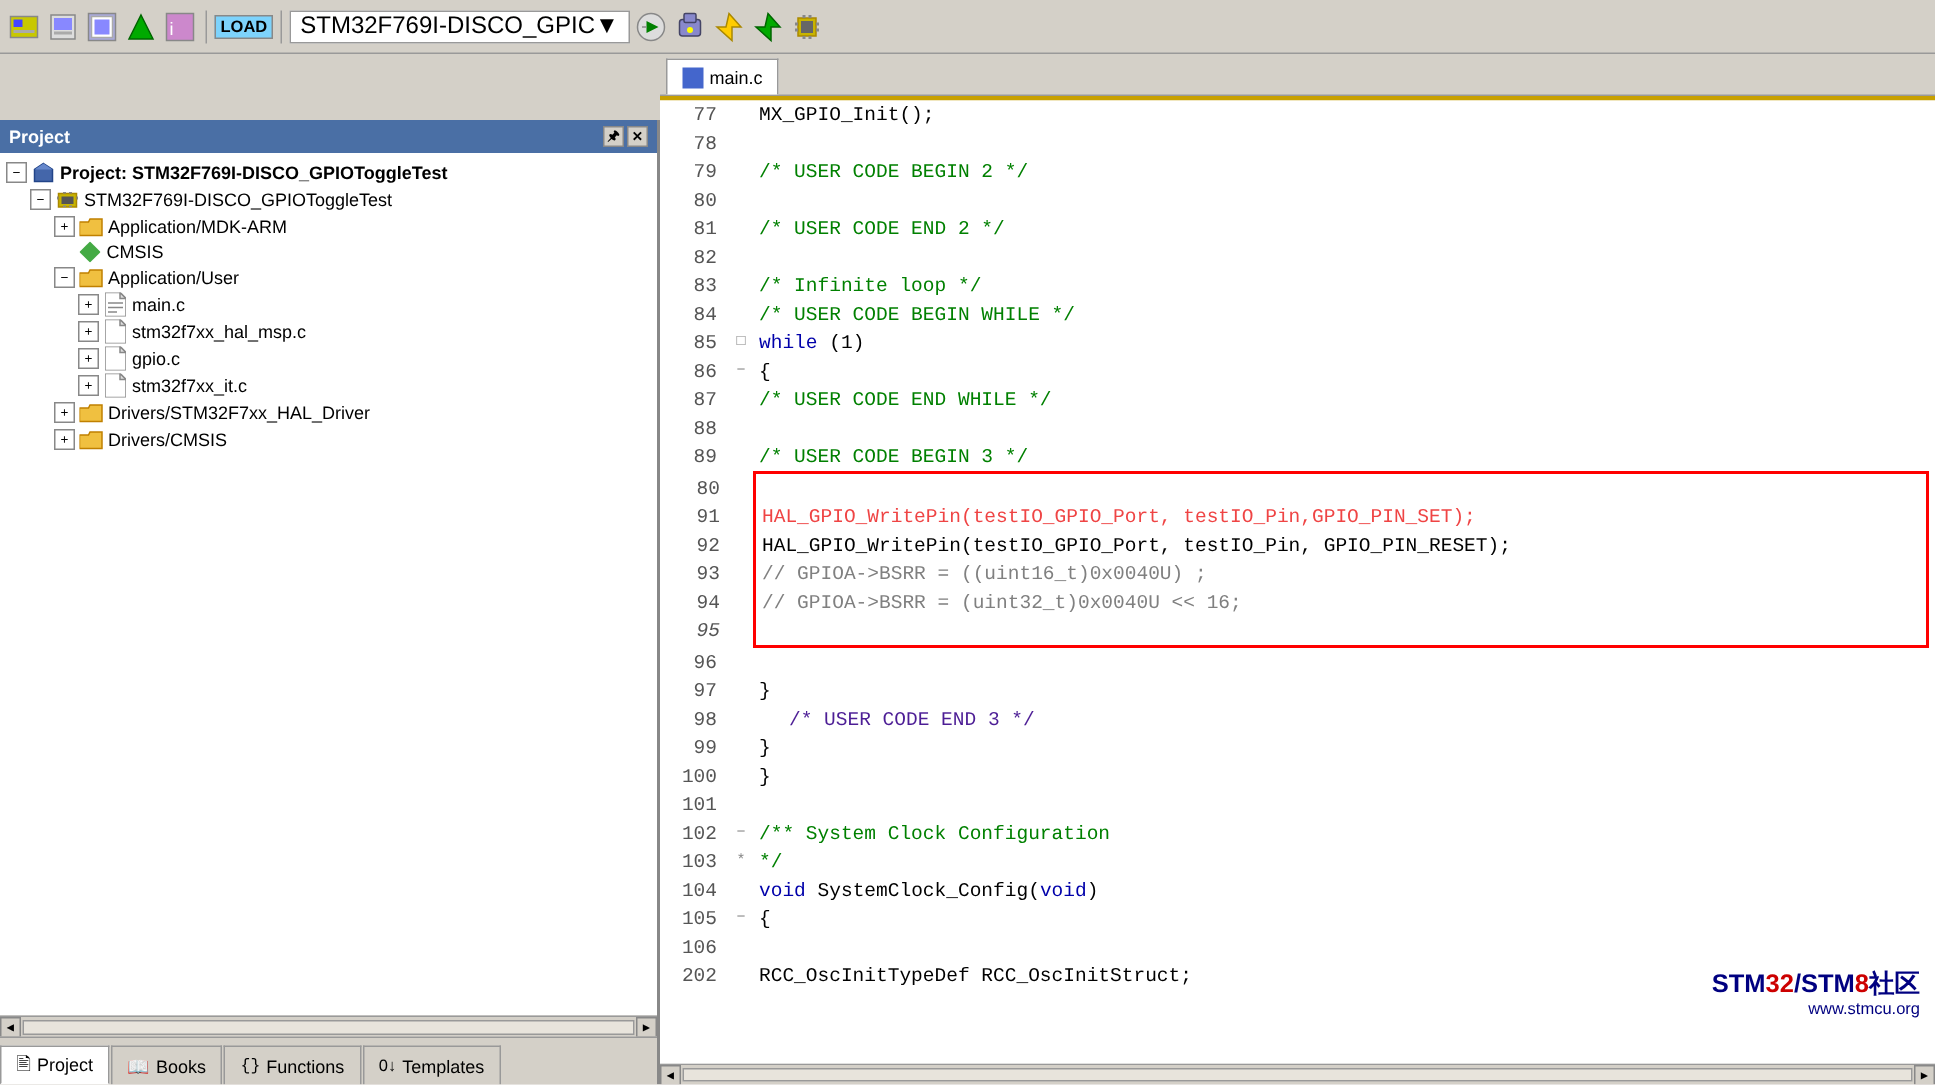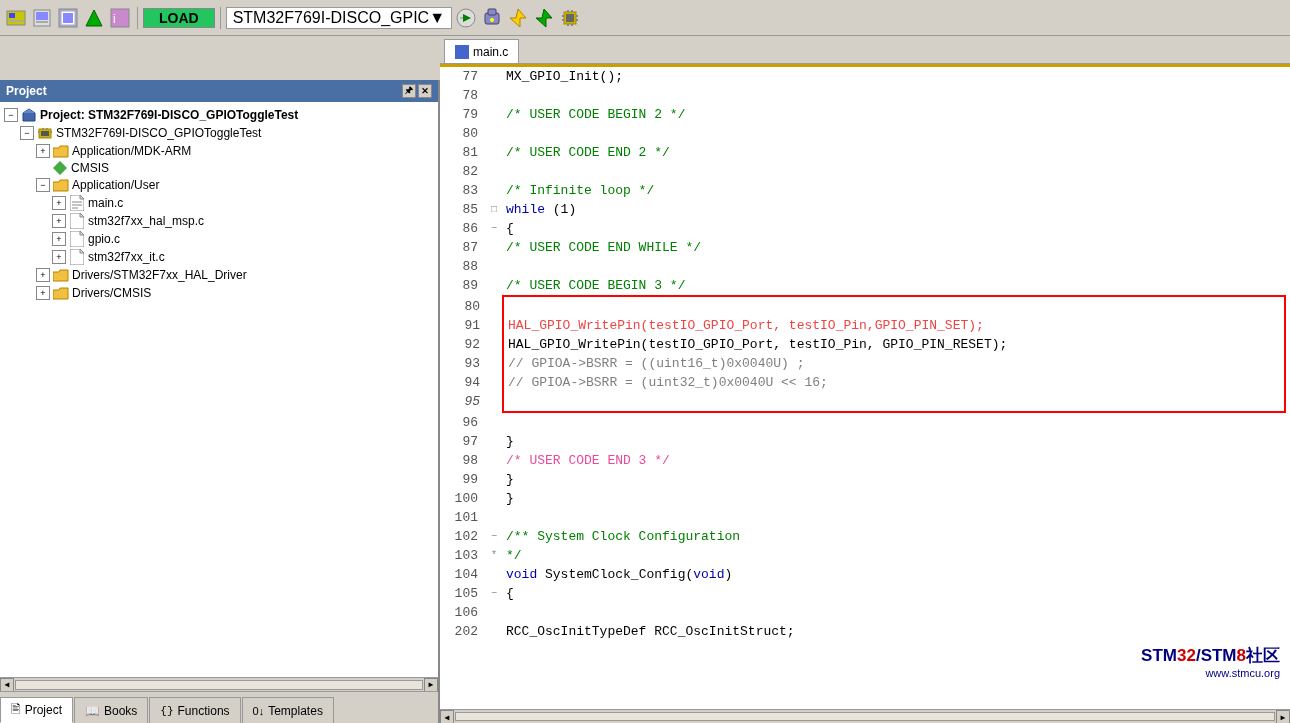--- a/index.html
+++ b/index.html
@@ -292,21 +292,21 @@
       </svg>
     </div>
     <div class="toolbar-icon">
       <svg width="22" height="22" viewBox="0 0 22 22">
         <rect x="2" y="2" width="18" height="18" fill="#c8c" stroke="#888" stroke-width="1"></rect>
         <text x="4" y="16" font-size="12" fill="#fff" font-family="Arial">i</text>
       </svg>
     </div>
     <div class="toolbar-separator"></div>
 
-    <div style="font-size:14px; font-family:Arial; color:#000; background:#22c55e; border:1px solid #888; padding:1px 15px; font-weight:bold;">LOAD</div>
+    <div style="font-size:11px; font-family:Arial; color:#000; background:#7dd3fc; border:1px solid #888; padding:1px 3px; font-weight:bold;">LOAD</div>
     <div class="toolbar-separator"></div>
 
     <div class="toolbar-project-name">
       <span>STM32F769I-DISCO_GPIC</span>
       <span>▼</span>
     </div>
 
     <div class="toolbar-icon">
       <svg width="22" height="22" viewBox="0 0 22 22">
         <circle cx="11" cy="11" r="9" fill="#ddd" stroke="#888" stroke-width="1"></circle>
@@ -554,20 +554,25 @@
           </div>
           <div class="line-row">
             <div class="lnum">82</div>
             <div class="lfold"></div>
             <div class="lcode">&nbsp;</div>
           </div>
           <div class="line-row">
             <div class="lnum">83</div>
             <div class="lfold"></div>
             <div class="lcode"><span style="color:#008000;">    /* Infinite loop */</span></div>
+          </div>
+          <div class="line-row">
+            <div class="lnum">84</div>
+            <div class="lfold"></div>
+            <div class="lcode"><span style="color:#008000;">    /* USER CODE BEGIN WHILE */</span></div>
           </div>
           <div class="line-row">
             <div class="lnum">85</div>
             <div class="lfold" style="font-size:10px; color:#888;">□</div>
             <div class="lcode"><span style="color:#000000;">    </span><span style="color:#0000aa;">while</span><span style="color:#000000;"> (1)</span></div>
           </div>
           <div class="line-row">
             <div class="lnum">86</div>
             <div class="lfold" style="font-size:10px; color:#888;">−</div>
             <div class="lcode"><span style="color:#000000;">    {</span></div>
@@ -628,21 +633,21 @@
             <div class="lcode">&nbsp;</div>
           </div>
           <div class="line-row">
             <div class="lnum">97</div>
             <div class="lfold"></div>
             <div class="lcode"><span style="color:#000000;">        }</span></div>
           </div>
           <div class="line-row">
             <div class="lnum">98</div>
             <div class="lfold"></div>
-            <div class="lcode"><span style="color:#ec4899;">        /* USER CODE END 3 */</span></div>
+            <div class="lcode"><span style="color:#4c1d95;margin-left:20px;">        /* USER CODE END 3 */</span></div>
           </div>
           <div class="line-row">
             <div class="lnum">99</div>
             <div class="lfold"></div>
             <div class="lcode"><span style="color:#000000;">    }</span></div>
           </div>
           <div class="line-row">
             <div class="lnum">100</div>
             <div class="lfold"></div>
             <div class="lcode"><span style="color:#000000;">}</span></div>

